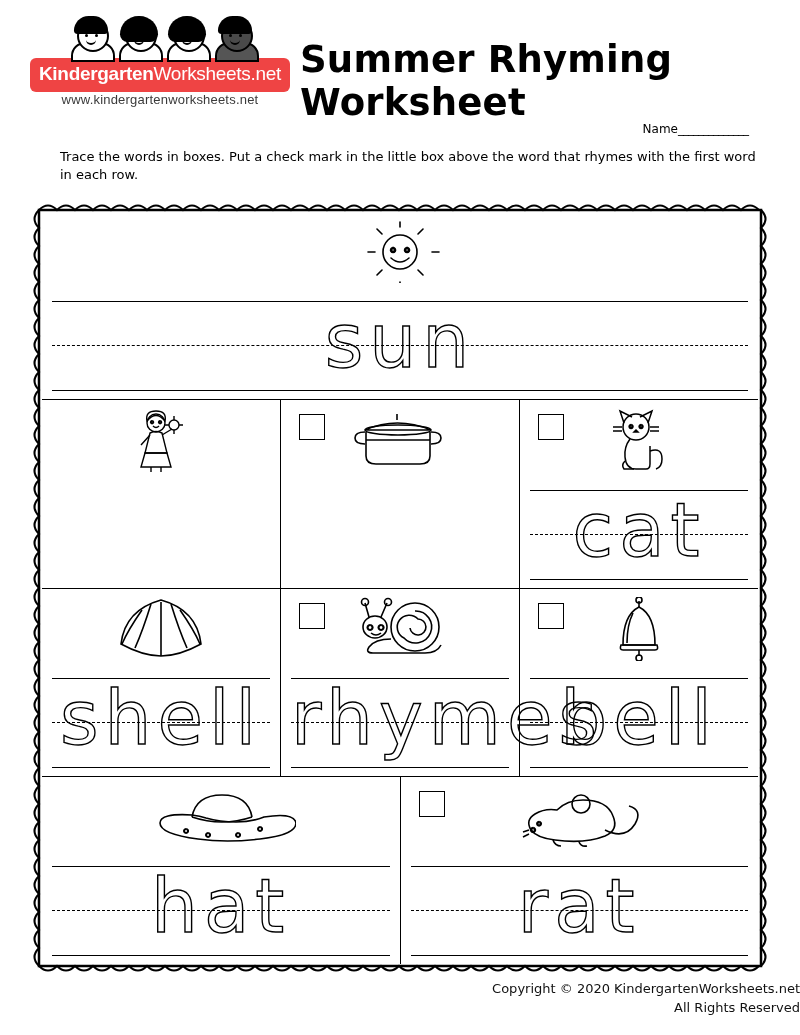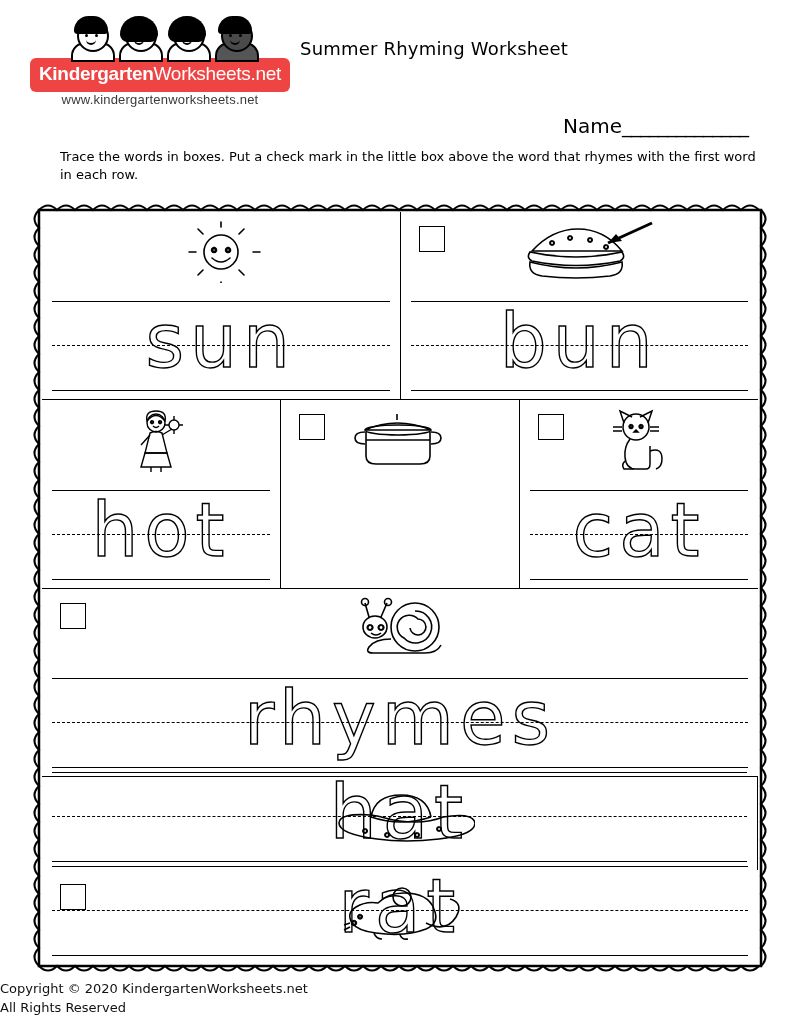--- a/index.html
+++ b/index.html
@@ -119,30 +119,30 @@
   .logo-url {
     font-size: 13px;
     color: #3a3a3a;
     letter-spacing: 0.2px;
   }
 
   .title {
     position: absolute;
     left: 300px;
     top: 38px;
-    font-size: 18px;
+    font-size: 37px;
     font-family: "DejaVu Sans", sans-serif;
-    font-weight: normal;
+    font-weight: bold;
     letter-spacing: 0.2px;
   }
   .name-line {
     position: absolute;
     right: 52px;
-    top: 114px;
-    font-size: 20px;
+    top: 122px;
+    font-size: 12px;
     font-family: "DejaVu Sans", sans-serif;
   }
   .name-line .blank {
     letter-spacing: -1px;
   }
 
   .instructions {
     position: absolute;
     left: 60px;
     top: 148px;
@@ -172,21 +172,21 @@
     bottom: 10px;
     display: flex;
     flex-direction: column;
   }
   .row {
     flex: 1;
     display: flex;
     border-bottom: 1.5px solid #000;
     position: relative;
   }
-  .row:last-child { border-bottom: none; flex-direction: column; }
+  .row:last-child { border-bottom: none; }
   .cell {
     flex: 1;
     position: relative;
     border-right: 1.5px solid #000;
     padding: 6px 10px 4px 10px;
     box-sizing: border-box;
   }
   .cell:last-child { border-right: none; }
 
   .checkbox {
@@ -242,21 +242,21 @@
     -webkit-text-stroke: 1.4px #000;
     text-shadow: none;
   }
 
   
   .footer {
     position: absolute;
     left: 0;
     right: 0;
     top: 980px;
-    text-align: left;
+    text-align: right;
     font-size: 13px;
     font-family: "DejaVu Sans", sans-serif;
     color: #111;
     line-height: 1.45;
   }
 </style>
 </head>
 <body>
 
 <div class="header">
@@ -344,43 +344,20 @@
         </div>
         <div class="lines">
           <div class="line-top"></div>
           <div class="line-mid"></div>
           <div class="line-bot"></div>
           <div class="trace-word">sun</div>
         </div>
       </div>
 
 
-      <div class="cell">
-        <div class="checkbox"></div>
-        <div class="pic">
-          <svg width="150" height="62" viewBox="0 0 150 62">
-            <g fill="none" stroke="#000" stroke-width="1.6">
-              <path d="M28 30 q20 -22 46 -22 q26 0 44 22 z"></path>
-              <path d="M26 31 q46 10 92 0 q4 6 -2 9 q-44 9 -88 0 q-6 -3 -2 -9z"></path>
-              <path d="M26 41 q46 12 92 0 q2 12 -12 14 q-34 4 -68 0 q-14 -2 -12 -14z"></path>
-              <path d="M48 20 a2 2 0 1 0 0.1 0 M66 15 a2 2 0 1 0 0.1 0 M86 17 a2 2 0 1 0 0.1 0 M102 24 a2 2 0 1 0 0.1 0" stroke-width="2"></path>
-            </g>
-            <g>
-              <path d="M148 2 L104 22" stroke="#000" stroke-width="3" fill="none"></path>
-              <path d="M104 22 L118 20 L112 13 Z" fill="#000"></path>
-            </g>
-          </svg>
-        </div>
-        <div class="lines">
-          <div class="line-top"></div>
-          <div class="line-mid"></div>
-          <div class="line-bot"></div>
-          <div class="trace-word">bun</div>
-        </div>
-      </div>
     </div>
 
     <div class="row">
 
       <div class="cell">
         <div class="pic">
           <svg width="90" height="66" viewBox="0 0 90 66">
             <g fill="none" stroke="#000" stroke-width="1.4">
               <circle cx="40" cy="16" r="9"></circle>
               <path d="M31 14 q9 -11 18 0 q2 -10 -9 -10 q-11 0 -9 10z"></path>
@@ -388,26 +365,20 @@
               <path d="M37 19 q3 3 6 0"></path>
               <path d="M34 26 q6 -3 12 0 l5 20 h-22z"></path>
               <path d="M29 46 h22 l4 14 h-30z"></path>
               <path d="M34 28 l-9 10 M46 28 l10 -6"></path>
               <circle cx="58" cy="18" r="5"></circle>
               <path d="M58 13 v-4 M58 23 v4 M53 18 h-4 M63 18 h4"></path>
               <path d="M35 60 v5 M45 60 v5"></path>
             </g>
           </svg>
         </div>
-        <div class="lines">
-          <div class="line-top"></div>
-          <div class="line-mid"></div>
-          <div class="line-bot"></div>
-          <div class="trace-word">hot</div>
-        </div>
       </div>
 
       <div class="cell">
         <div class="checkbox"></div>
         <div class="pic">
           <svg width="130" height="60" viewBox="0 0 130 60">
             <g fill="none" stroke="#000" stroke-width="1.6">
               <path d="M62 4 v6"></path>
               <path d="M30 20 q32 -14 66 0 z"></path>
               <ellipse cx="63" cy="20" rx="33" ry="5"></ellipse>
@@ -440,20 +411,36 @@
           <div class="line-top"></div>
           <div class="line-mid"></div>
           <div class="line-bot"></div>
           <div class="trace-word">cat</div>
         </div>
       </div>
     </div>
 
     <div class="row">
 
+      <div class="cell">
+        <div class="pic">
+          <svg width="110" height="66" viewBox="0 0 110 66">
+            <g fill="none" stroke="#000" stroke-width="1.6">
+              <path d="M55 4 q-36 10 -40 44 q22 12 40 12 q18 0 40 -12 q-4 -34 -40 -44z"></path>
+              <path d="M55 6 v54 M45 8 q-8 26 -16 44 M65 8 q8 26 16 44 M36 14 q-14 20 -20 34 M74 14 q14 20 20 34"></path>
+            </g>
+          </svg>
+        </div>
+        <div class="lines">
+          <div class="line-top"></div>
+          <div class="line-mid"></div>
+          <div class="line-bot"></div>
+          <div class="trace-word">shell</div>
+        </div>
+      </div>
 
       <div class="cell">
         <div class="checkbox"></div>
         <div class="pic">
           <svg width="130" height="64" viewBox="0 0 130 64">
             <g fill="none" stroke="#000" stroke-width="1.6">
               <circle cx="80" cy="30" r="24"></circle>
               <path d="M80 30 m0 -16 a16 16 0 1 1 -11 27 a12 12 0 1 1 14 -19 a8 8 0 1 1 -8 9"></path>
               <path d="M56 42 q-16 0 -22 8 q-4 6 4 6 h52 q12 0 16 -8"></path>
               <ellipse cx="40" cy="30" rx="12" ry="11"></ellipse>
@@ -466,20 +453,42 @@
           </svg>
         </div>
         <div class="lines">
           <div class="line-top"></div>
           <div class="line-mid"></div>
           <div class="line-bot"></div>
           <div class="trace-word">rhymes</div>
         </div>
       </div>
 
+      <div class="cell">
+        <div class="checkbox"></div>
+        <div class="pic">
+          <svg width="80" height="64" viewBox="0 0 80 64">
+            <g fill="none" stroke="#000" stroke-width="1.6">
+              <path d="M40 4 v6"></path>
+              <circle cx="40" cy="3" r="3"></circle>
+              <path d="M24 48 q0 -30 16 -38 q16 8 16 38z"></path>
+              <path d="M22 48 h36 q2 5 -2 5 h-32 q-4 0 -2 -5z"></path>
+              <path d="M40 53 v6"></path>
+              <circle cx="40" cy="61" r="3"></circle>
+              <path d="M34 16 q-6 12 -6 30"></path>
+            </g>
+          </svg>
+        </div>
+        <div class="lines">
+          <div class="line-top"></div>
+          <div class="line-mid"></div>
+          <div class="line-bot"></div>
+          <div class="trace-word">bell</div>
+        </div>
+      </div>
     </div>
 
     <div class="row">
 
       <div class="cell">
         <div class="pic">
           <svg width="150" height="60" viewBox="0 0 150 60">
             <g fill="none" stroke="#000" stroke-width="1.6">
               <path d="M46 30 q4 -22 30 -22 q26 0 30 22"></path>
               <path d="M14 36 q0 -10 32 -8 q8 1 14 3 q14 4 30 4 q16 0 28 -5 q30 -5 32 6 q0 12 -36 16 q-34 4 -62 0 q-38 -5 -38 -16z"></path>

